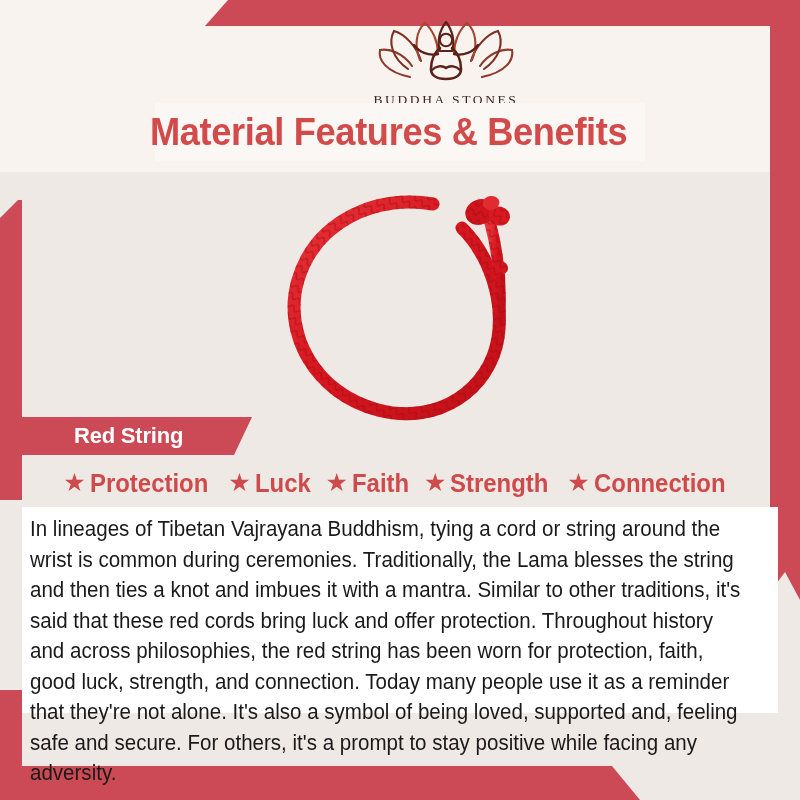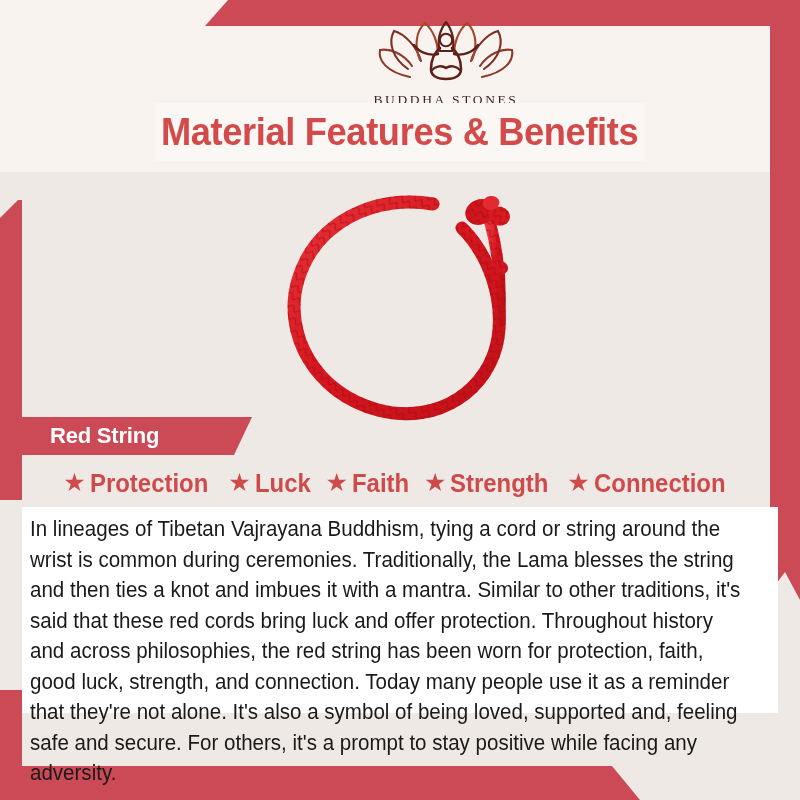--- a/index.html
+++ b/index.html
@@ -94,21 +94,21 @@
   
   .title-banner {
     position: absolute;
     top: 103px;
     left: 155px;
     width: 490px;
     height: 58px;
     background: #fbf7f4;
     display: flex;
     align-items: center;
-    justify-content: center;
+    justify-content: flex-end;
   }
   .title-text {
     font-family: "Liberation Sans Narrow", "Liberation Sans", sans-serif;
     font-weight: 700;
     font-size: 39px;
     color: #d24a4a;
     letter-spacing: -0.4px;
     transform: scaleX(0.93);
     white-space: nowrap;
   }
@@ -133,21 +133,21 @@
     left: 22px;
     top: 417px;
     width: 230px;
     height: 38px;
     background: #cc4a55;
     clip-path: polygon(0 0, 230px 0, 212px 38px, 0 38px);
     display: flex;
     align-items: center;
   }
   .label-text {
-    margin-left: 28px;
+    margin-left: 52px;
     color: #ffffff;
     font-weight: 700;
     font-size: 22px;
     letter-spacing: -0.2px;
     white-space: nowrap;
   }
 
   
   .benefits {
     position: absolute;

